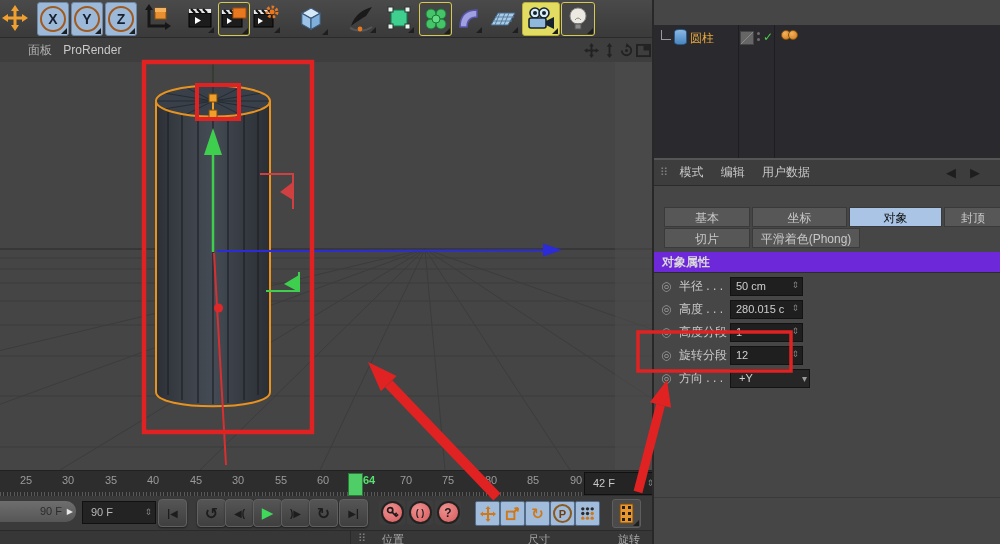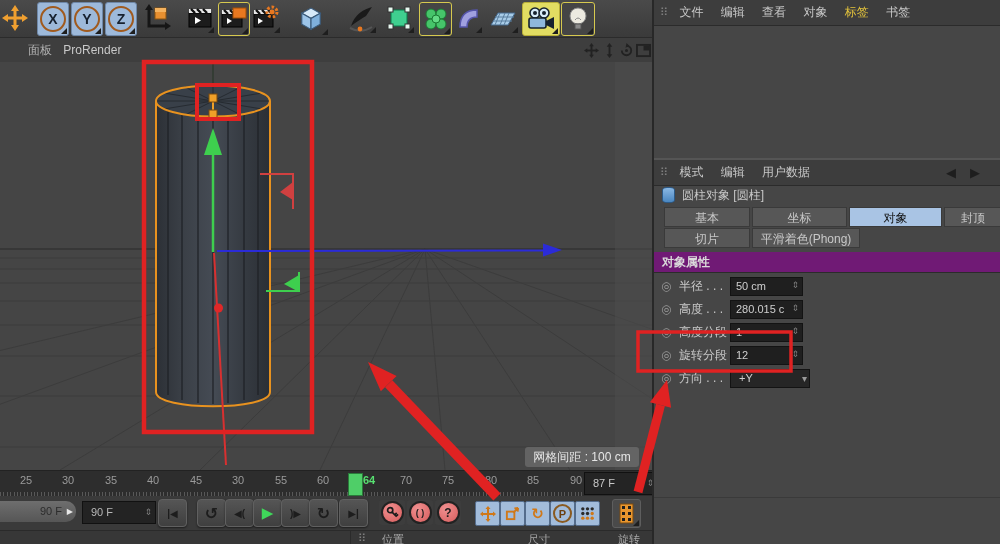--- a/index.html
+++ b/index.html
@@ -79,21 +79,21 @@
   .omcheck{position:absolute;left:109px;top:5px;color:#4ad04a;font-weight:bold;}
   .tagdots{position:absolute;left:127px;top:4px;}
   .tagdots i{display:inline-block;width:8px;height:8px;border-radius:50%;
       background:radial-gradient(circle at 35% 30%,#f4b25e,#cf7a18);margin-right:-3px;border:1px solid #8a5410;}
   .amarrows{position:absolute;right:6px;top:0;color:#1e1e1e;font-size:13px;letter-spacing:14px;}
   .amtitle{position:absolute;left:0;top:184px;height:22px;line-height:22px;}
   .amtitle .t{color:#c8c8c8;margin-left:8px;}
   .tab{position:absolute;height:20px;line-height:20px;text-align:center;background:#575757;color:#c8c8c8;
       border:1px solid #3a3a3a;box-sizing:border-box;}
   .tab.sel{background:#a9c4e4;color:#101010;}
-  .sect{position:absolute;left:0;top:252px;width:346px;height:20px;background:#701a75;border-bottom:1px solid #2b2b2b;
+  .sect{position:absolute;left:0;top:252px;width:346px;height:20px;background:#6d28d9;border-bottom:1px solid #2b2b2b;
       color:#dadada;font-weight:bold;line-height:20px;}
   .frow{position:absolute;left:0;width:346px;height:20px;line-height:20px;}
   .ficon{position:absolute;left:7px;color:#9a9a9a;}
   .flabel{position:absolute;left:25px;color:#c8c8c8;}
   .ffield{position:absolute;left:76px;top:1px;width:66px;height:17px;background:#1f1f1f;border:1px solid #131313;
       color:#cfcfcf;font-size:11px;line-height:17px;padding-left:5px;}
   .ffield .spin{top:-1px;}
   .fdrop{position:absolute;left:76px;top:1px;width:70px;height:17px;background:#262626;border:1px solid #131313;
       color:#cfcfcf;font-size:11px;line-height:17px;padding-left:8px;}
   .fdrop .dar{position:absolute;right:2px;top:0;color:#9a9a9a;font-size:10px;}
@@ -347,42 +347,41 @@
           <polygon points="213,66 204,93 222,93" fill="#3ecf4e"></polygon>
           <line x1="213" y1="40" x2="213" y2="48" stroke="#f0a028" stroke-width="2"></line>
           <rect x="209" y="32" width="8" height="8" fill="#f0a028" stroke="#7a4a10"></rect>
           <rect x="209" y="48" width="8" height="8" fill="#f0a028" stroke="#7a4a10"></rect>
           <path d="M260,112 L293,112 L293,147" stroke="#d04040" stroke-width="2" fill="none"></path>
           <polygon points="293,120 280,130 293,138" fill="#d04040"></polygon>
           <path d="M266,229 L299,229 L299,210" stroke="#3ecf4e" stroke-width="2" fill="none"></path>
           <polygon points="284,222 299,213 299,230" fill="#3ecf4e"></polygon>
         </g>
       </svg>
-      <div class="grid-label">网格间距 : 100 cm</div>
     </div>
 
     <div class="ruler">
       <div class="ticks"></div>
       <span class="num" style="left:26px">25</span>
       <span class="num" style="left:68px">30</span>
       <span class="num" style="left:111px">35</span>
       <span class="num" style="left:153px">40</span>
       <span class="num" style="left:196px">45</span>
       <span class="num" style="left:238px">30</span>
       <span class="num" style="left:281px">55</span>
       <span class="num" style="left:323px">60</span>
       <span class="num" style="left:406px">70</span>
       <span class="num" style="left:448px">75</span>
       <span class="num" style="left:491px">80</span>
       <span class="num" style="left:533px">85</span>
       <span class="num" style="left:576px">90</span>
       <div class="playhead"></div>
       <span class="curframe">64</span>
       <div class="framefield">
-        <span>87 F</span>
+        <span>42 F</span>
         <span class="spin">⇕</span>
       </div>
     </div>
 
     <div class="transport">
       <div class="rslider">
         <span>90 F</span>
         <span class="sl-ar">▶</span>
       </div>
       <div class="rspin">
@@ -484,44 +483,45 @@
       <span class="hd" style="left:358px;color:#7e7e7e">⠿</span>
       <span class="hd" style="left:382px">位置</span>
       <span class="hd" style="left:528px">尺寸</span>
       <span class="hd" style="left:618px">旋转</span>
       <span class="abs" style="left:350px;top:0;width:1px;height:14px;background:#2a2a2a"></span>
     </div>
   </div>
 
   <div class="right">
 
-    <div class="pmenu" style="top:0">
-      <span class="grip">⠿</span>
-      <span class="mi">文件</span>
-      <span class="mi">编辑</span>
-      <span class="mi">查看</span>
-      <span class="mi">对象</span>
-      <span class="mi hl">标签</span>
-      <span class="mi">书签</span>
-    </div>
-
+
+    <div class="omtree">
+      <div class="colline" style="left:120px"></div>
+      <div class="colline" style="left:84px"></div>
+      <div class="lshape"></div>
+      <span class="abs" style="left:20px;top:4px"><span class="cyl-ic"></span></span>
+      <span class="objname">圆柱</span>
+      <span class="vis-sq"></span>
+      <span class="vis-dots">
+          <i></i>
+          <i></i>
+        </span>
+      <span class="omcheck">✓</span>
+      <span class="tagdots"><i></i><i></i></span>
+    </div>
 
     <div class="abs" style="left:0;top:158px;width:346px;height:2px;background:#555"></div>
     <div class="pmenu" style="top:160px">
       <span class="grip">⠿</span>
       <span class="mi">模式</span>
       <span class="mi">编辑</span>
       <span class="mi">用户数据</span>
       <span class="amarrows"><span>◀</span><span>▶</span></span>
     </div>
 
-    <div class="amtitle">
-      <span class="abs" style="left:8px;top:3px"><span class="cyl-ic"></span></span>
-      <span class="t" style="margin-left:28px">圆柱对象 [圆柱]</span>
-    </div>
 
     <div class="tab" style="left:10px;top:207px;width:86px"><span>基本</span></div>
     <div class="tab" style="left:98px;top:207px;width:95px"><span>坐标</span></div>
     <div class="tab sel" style="left:195px;top:207px;width:93px"><span>对象</span></div>
     <div class="tab" style="left:290px;top:207px;width:58px"><span>封顶</span></div>
     <div class="tab" style="left:10px;top:228px;width:86px"><span>切片</span></div>
     <div class="tab" style="left:98px;top:228px;width:108px"><span>平滑着色(Phong)</span></div>
 
     <div class="sect"><span style="margin-left:8px">对象属性</span></div>
 

